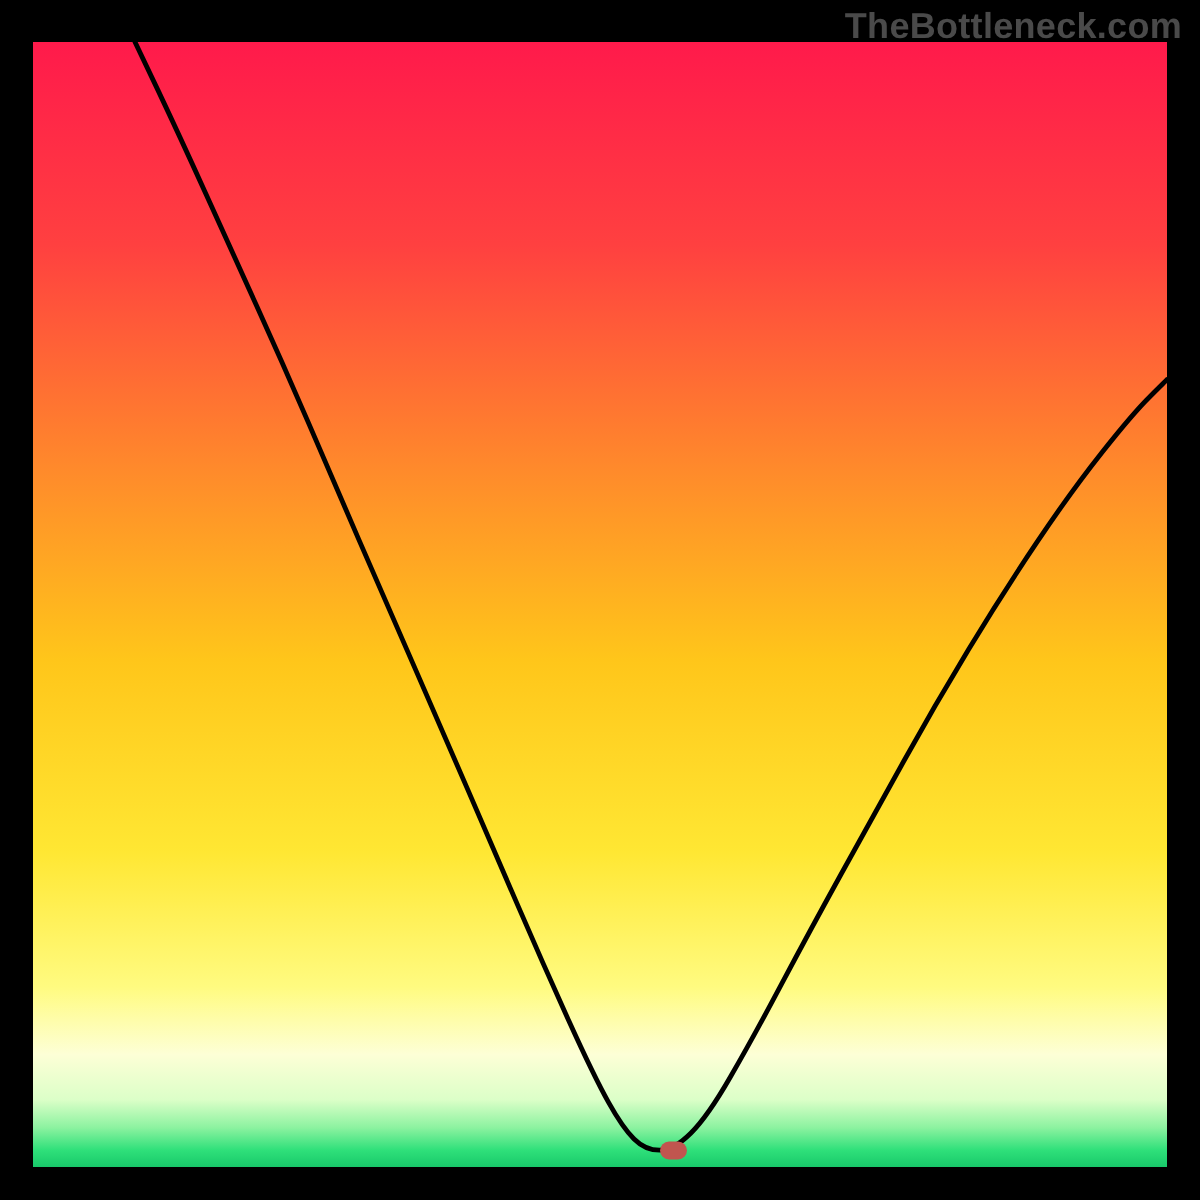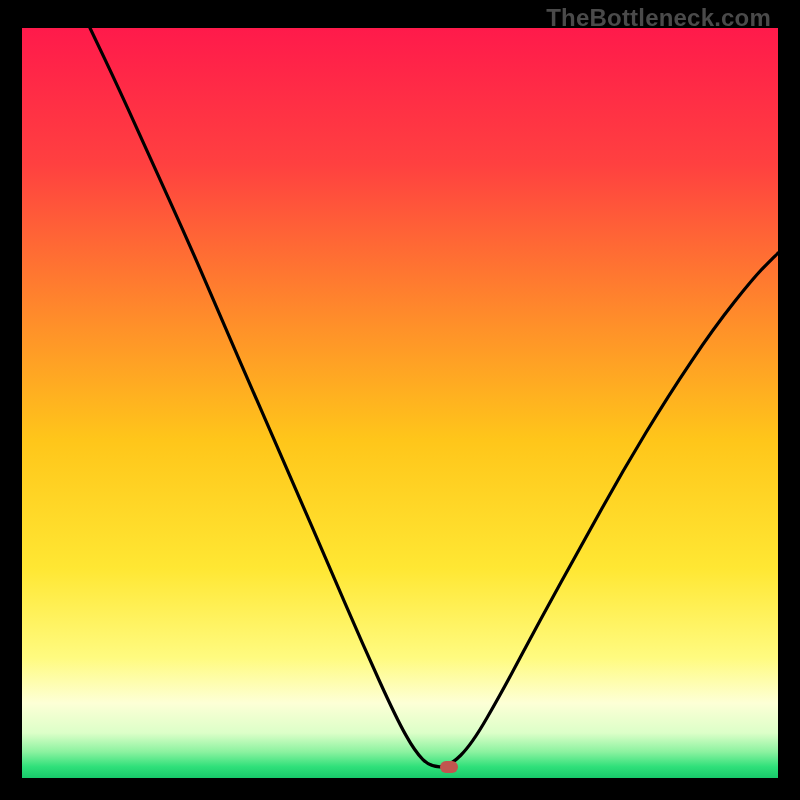--- a/index.html
+++ b/index.html
@@ -12,21 +12,21 @@
   }
   .container {
     position: relative;
     width: 800px;
     height: 800px;
     background: #000;
   }
   .watermark {
     position: absolute;
     top: 4px;
-    right: 29px;
+    right: 12px;
     color: #4a4a4a;
     font-size: 24px;
     font-weight: 600;
     letter-spacing: 0.2px;
     z-index: 10;
   }
   .plot-area {
     position: absolute;
     left: 22px;
     top: 28px;

